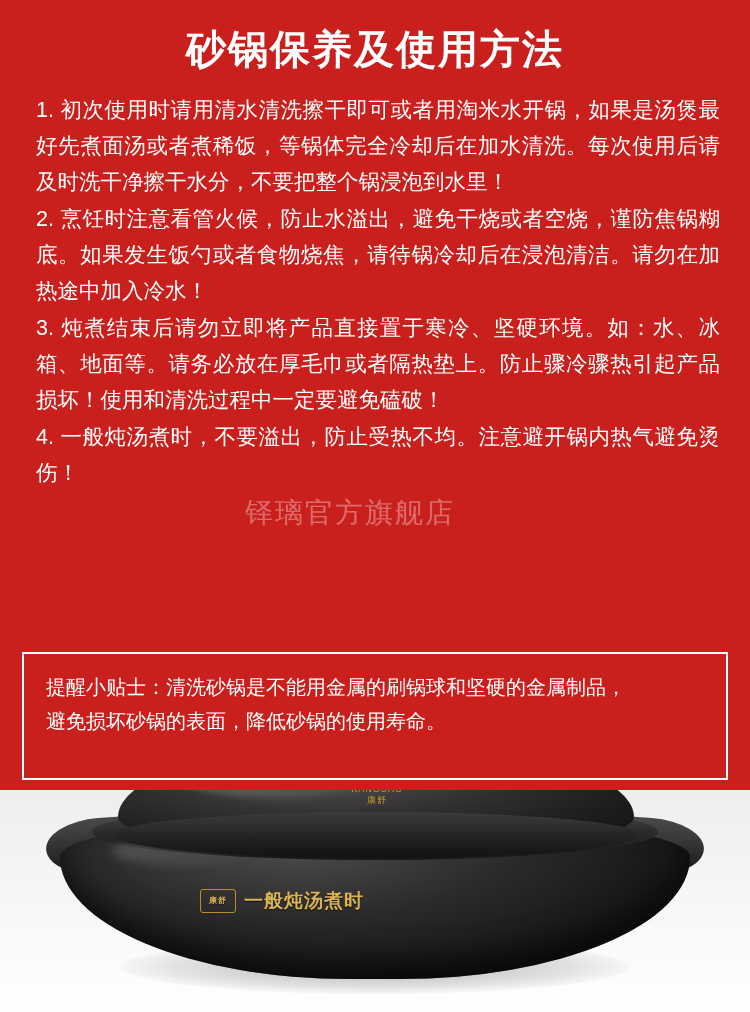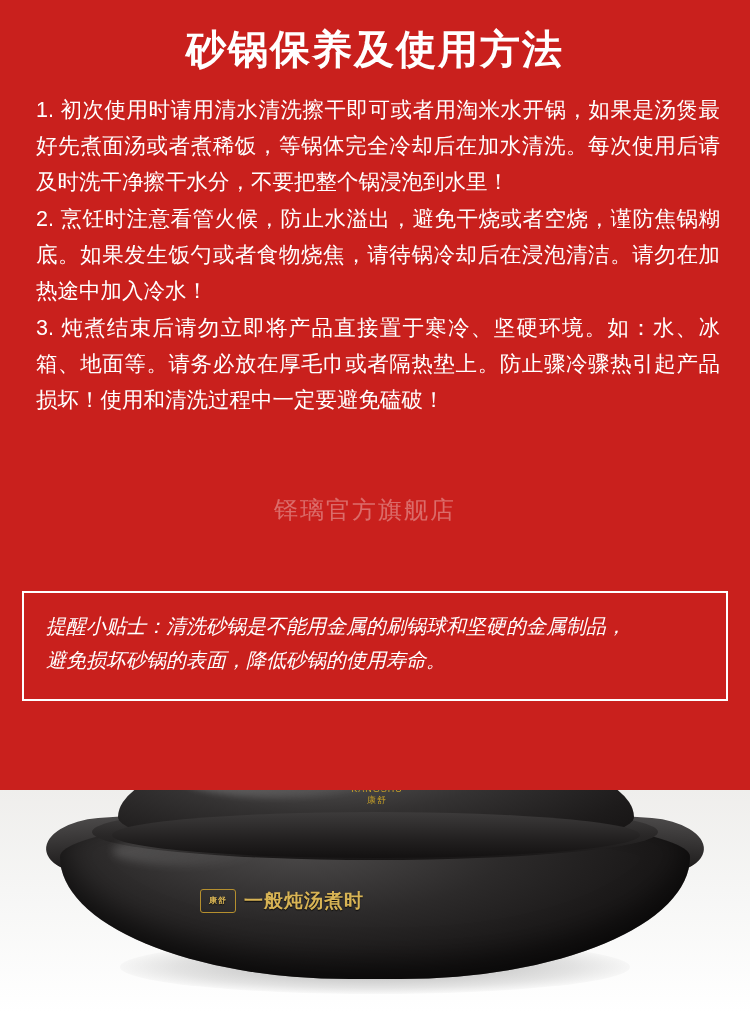--- a/index.html
+++ b/index.html
@@ -51,45 +51,43 @@
     font-family: "Liberation Sans", sans-serif;
   }
   .para {
     margin: 0 0 1px 0;
     text-align: justify;
     text-justify: inter-ideograph;
   }
   .tip-box {
     position: absolute;
     left: 22px;
-    top: 591px;
+    top: 652px;
     width: 706px;
-    height: 110px;
+    height: 128px;
     border: 2px solid #ffffff;
     box-sizing: border-box;
-    font-style: italic;
   }
   .tip-inner {
     padding: 16px 22px 0 22px;
     color: #ffffff;
     font-size: 20px;
     line-height: 34px;
   }
   .tip-line1 { text-align: left; }
   .tip-line2 { text-align: left; padding-right: 8px; }
   .watermark {
     position: absolute;
     left: 245px;
     top: 494px;
-    font-size: 24px;
+    font-size: 28px;
     color: rgba(255,255,255,0.34);
     letter-spacing: 2px;
     pointer-events: none;
     font-family: "Liberation Sans", sans-serif;
-    margin-left: 29px;
   }
   
   .photo {
     position: absolute;
     left: 0;
     top: 790px;
     width: 750px;
     height: 222px;
     background: linear-gradient(180deg, #efeeec 0%, #f6f6f5 45%, #ffffff 100%);
     overflow: hidden;
@@ -226,20 +224,21 @@
 <div class="page">
 
   <div class="top-band">
 
     <div class="title">砂锅保养及使用方法</div>
 
     <div class="body-text">
       <p class="para">1. 初次使用时请用清水清洗擦干即可或者用淘米水开锅，如果是汤煲最好先煮面汤或者煮稀饭，等锅体完全冷却后在加水清洗。每次使用后请及时洗干净擦干水分，不要把整个锅浸泡到水里！</p>
       <p class="para">2. 烹饪时注意看管火候，防止水溢出，避免干烧或者空烧，谨防焦锅糊底。如果发生饭勺或者食物烧焦，请待锅冷却后在浸泡清洁。请勿在加热途中加入冷水！</p>
       <p class="para">3. 炖煮结束后请勿立即将产品直接置于寒冷、坚硬环境。如：水、冰箱、地面等。请务必放在厚毛巾或者隔热垫上。防止骤冷骤热引起产品损坏！使用和清洗过程中一定要避免磕破！</p>
+      <p class="para">4. 一般炖汤煮时，不要溢出，防止受热不均。注意避开锅内热气避免烫伤！</p>
     </div>
 
     <div class="watermark">铎璃官方旗舰店</div>
 
     <div class="tip-box">
       <div class="tip-inner">
         <div class="tip-line1">提醒小贴士：清洗砂锅是不能用金属的刷锅球和坚硬的金属制品，</div>
         <div class="tip-line2">避免损坏砂锅的表面，降低砂锅的使用寿命。</div>
       </div>
     </div>

